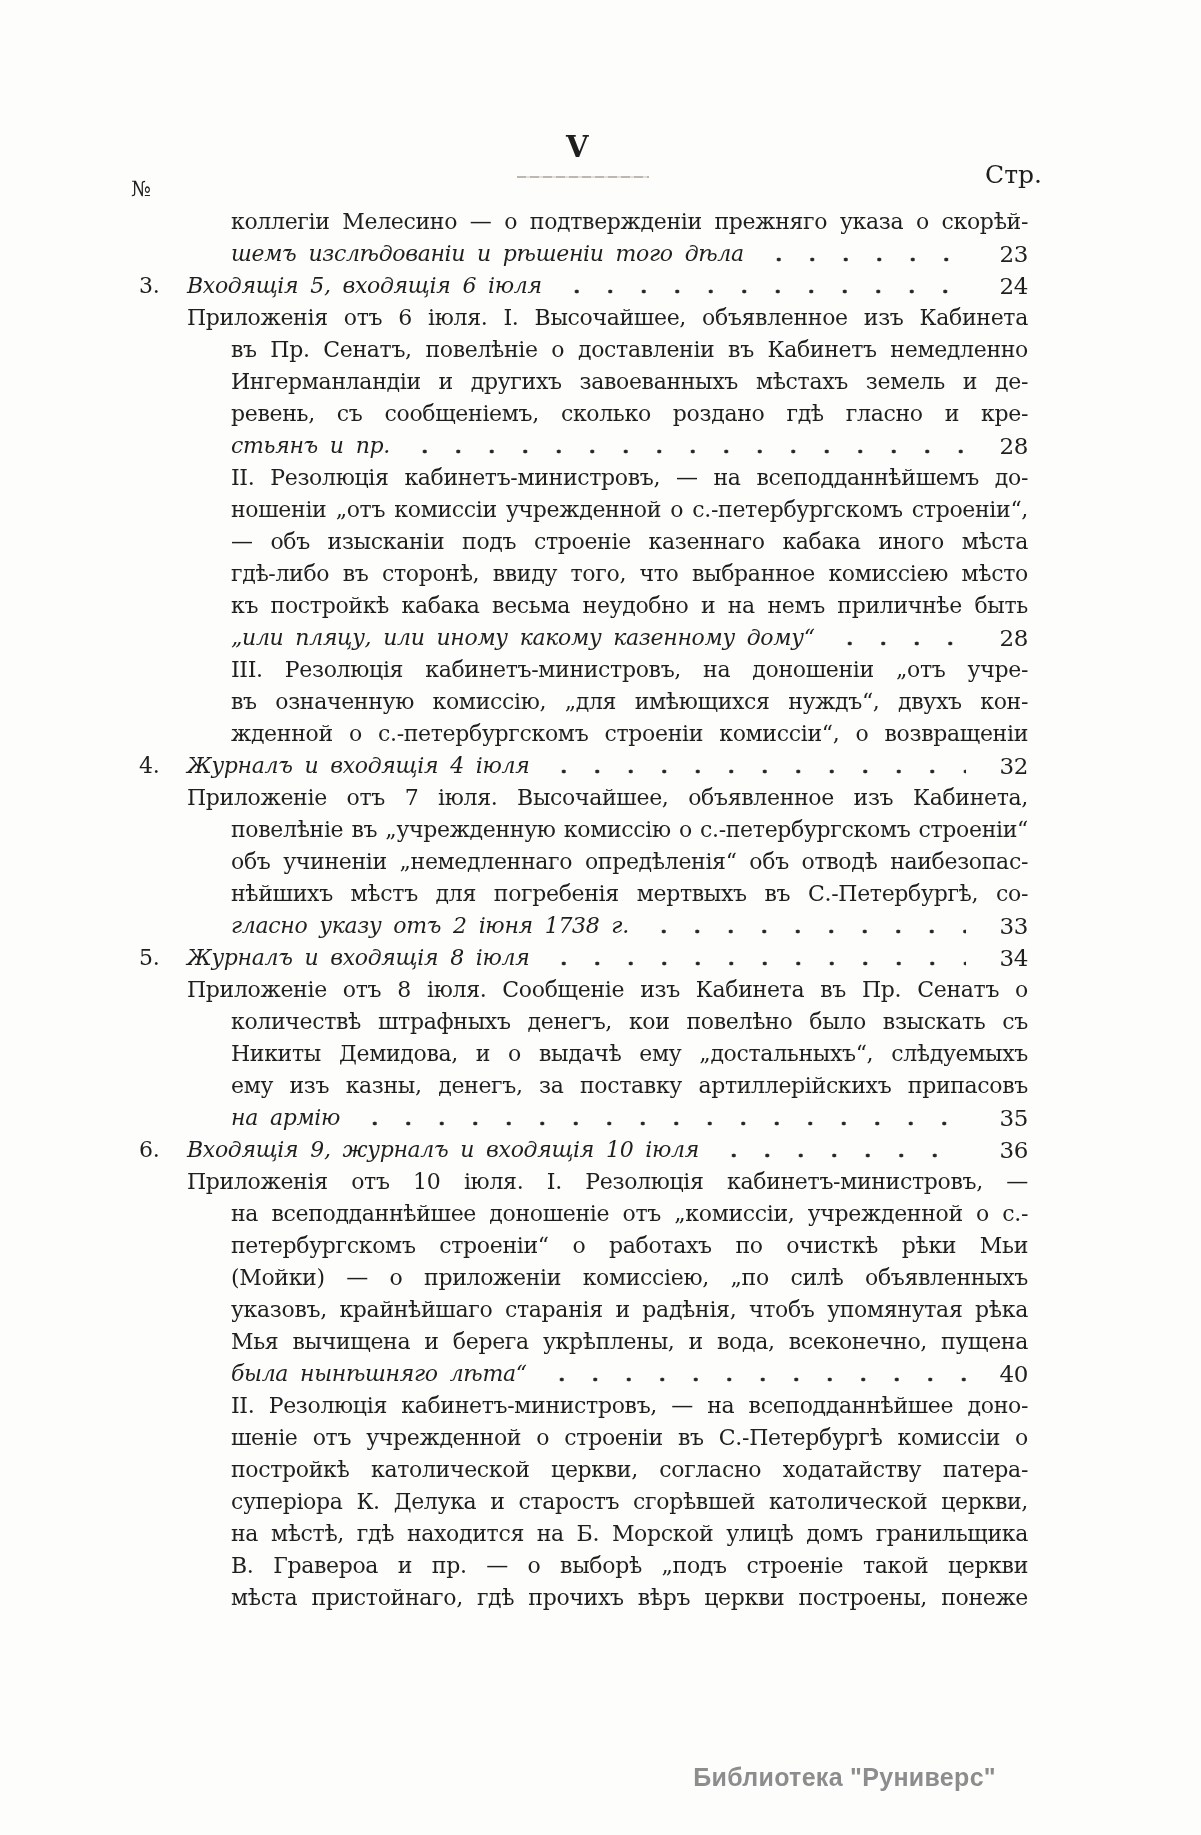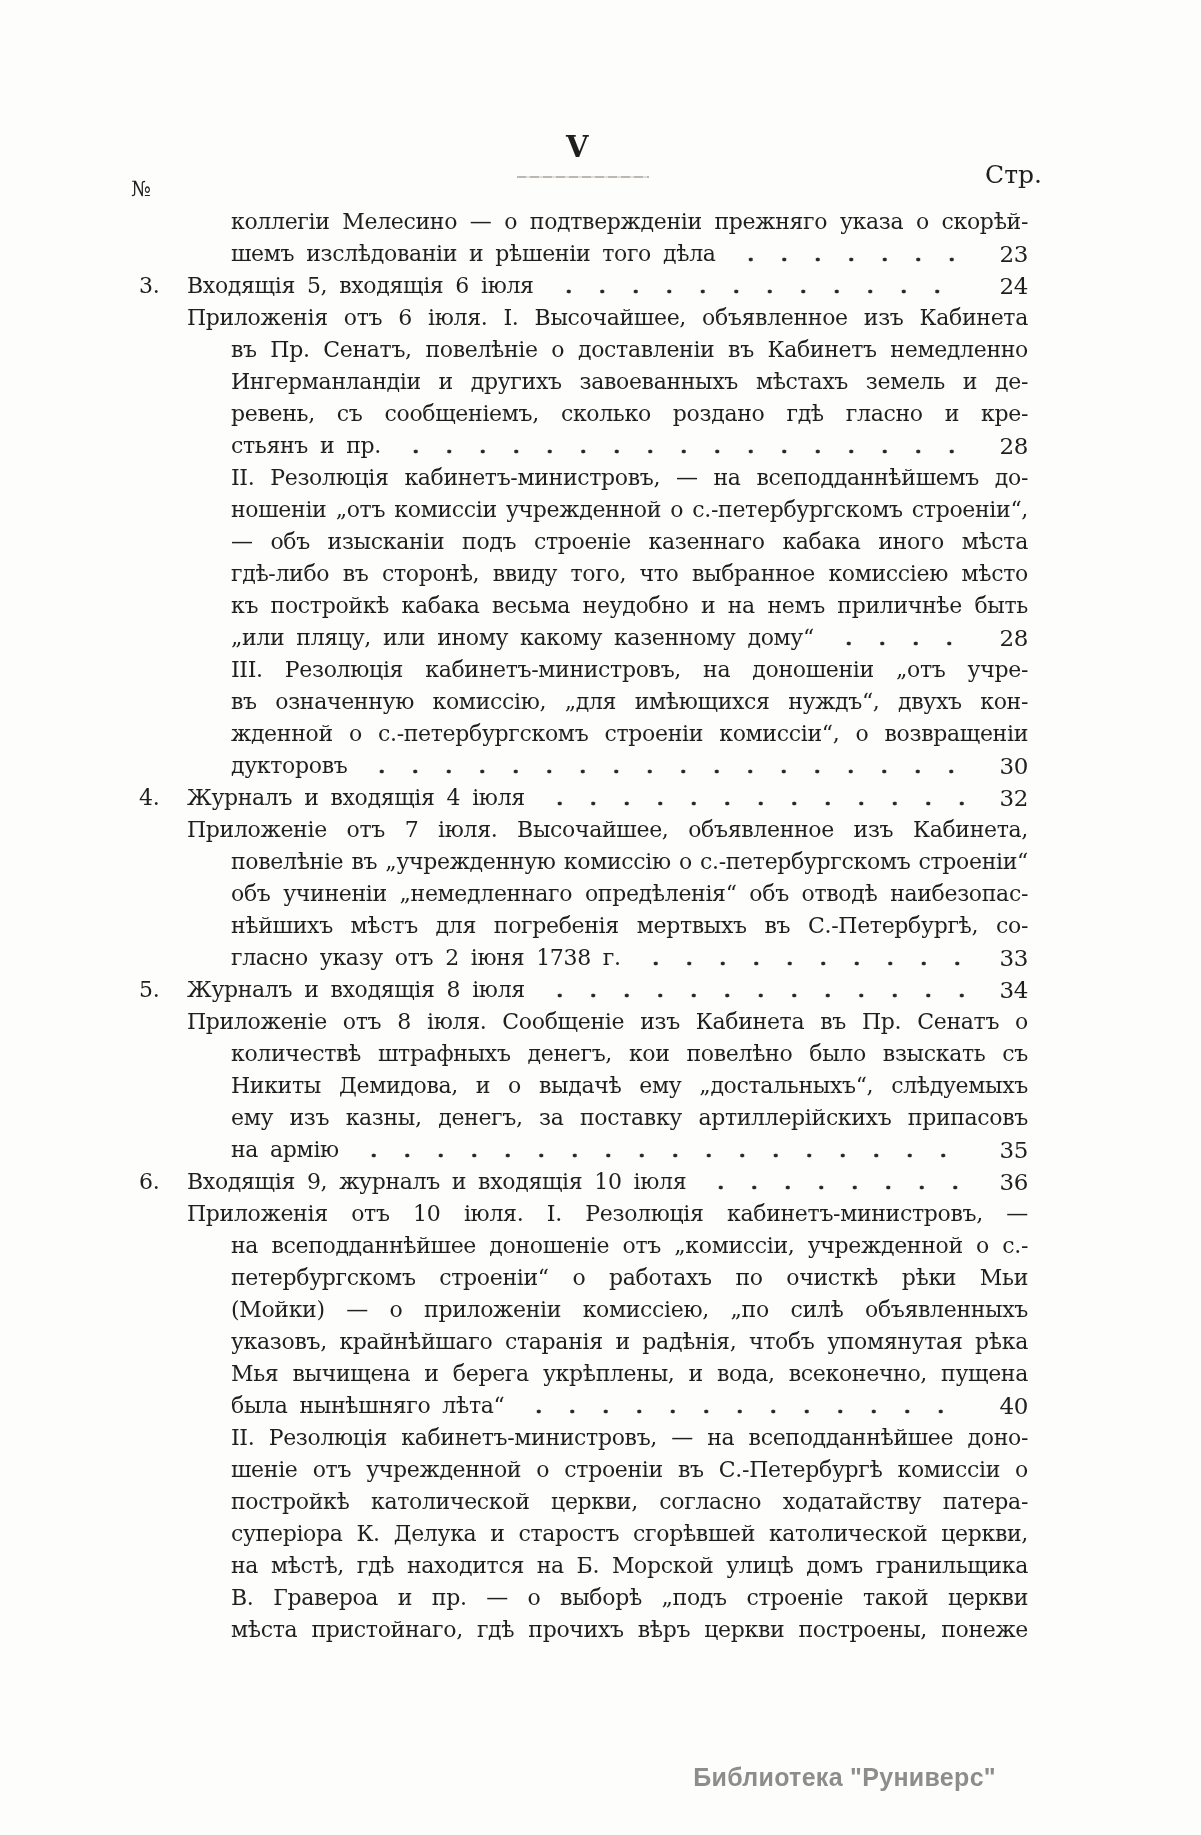--- a/index.html
+++ b/index.html
@@ -30,21 +30,21 @@
     font-size:22px; letter-spacing:-0.015em;
     padding-right:173px; box-sizing:border-box;
   }
   .line.lvl1 { padding-left:187px; }
   .line.lvl2 { padding-left:231px; }
   .line.just { }
   .just .txt {
     flex:1 1 auto; white-space:nowrap;
     text-align:justify; text-align-last:justify;
   }
-  .dotted .txt { white-space:nowrap; word-spacing:0.24em; }
+  .dotted .txt { white-space:nowrap; word-spacing:0.24em;font-style:italic; }
   .num { position:absolute; left:139px; }
   .leader {
     flex:1 1 auto; margin:0 14px 0 12px;
     background-image:radial-gradient(circle, #262626 1.7px, rgba(0,0,0,0) 2.2px);
     background-size:33.5px 5px;
     background-repeat:repeat-x;
     background-position:6px 19px;
   }
   .pg { flex:0 0 auto; width:48px; text-align:right; font-size:23px; }
 
@@ -117,25 +117,20 @@
       </div>
       <div class="line lvl2 just">
         <span class="txt">III.  Резолюція кабинетъ-министровъ, на доношеніи „отъ учре-</span>
       </div>
       <div class="line lvl2 just">
         <span class="txt">въ означенную комиссію, „для имѣющихся нуждъ“, двухъ кон-</span>
       </div>
       <div class="line lvl2 just">
         <span class="txt">жденной о с.-петербургскомъ строеніи комиссіи“, о возвращеніи</span>
       </div>
-      <div class="line lvl2 dotted">
-        <span class="txt">дукторовъ</span>
-        <span class="leader"></span>
-        <span class="pg">30</span>
-      </div>
       <div class="line lvl1 dotted">
         <span class="num">4.</span>
         <span class="txt">Журналъ и входящія 4 іюля</span>
         <span class="leader"></span>
         <span class="pg">32</span>
       </div>
       <div class="line lvl1 just">
         <span class="txt">Приложеніе отъ 7 іюля.  Высочайшее, объявленное изъ Кабинета,</span>
       </div>
       <div class="line lvl2 just">

